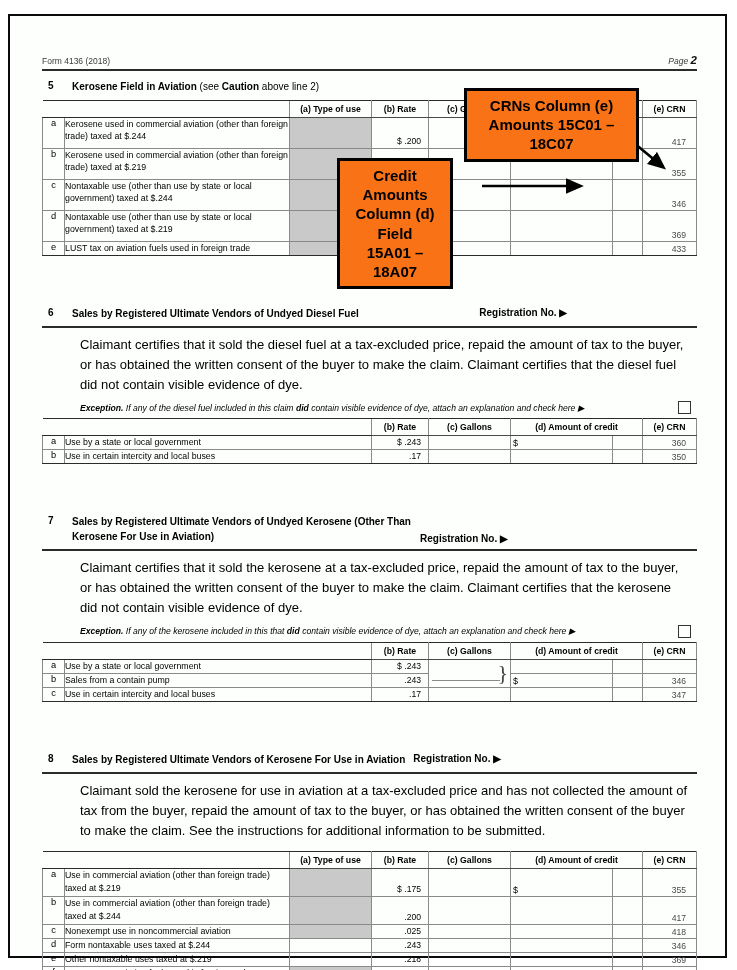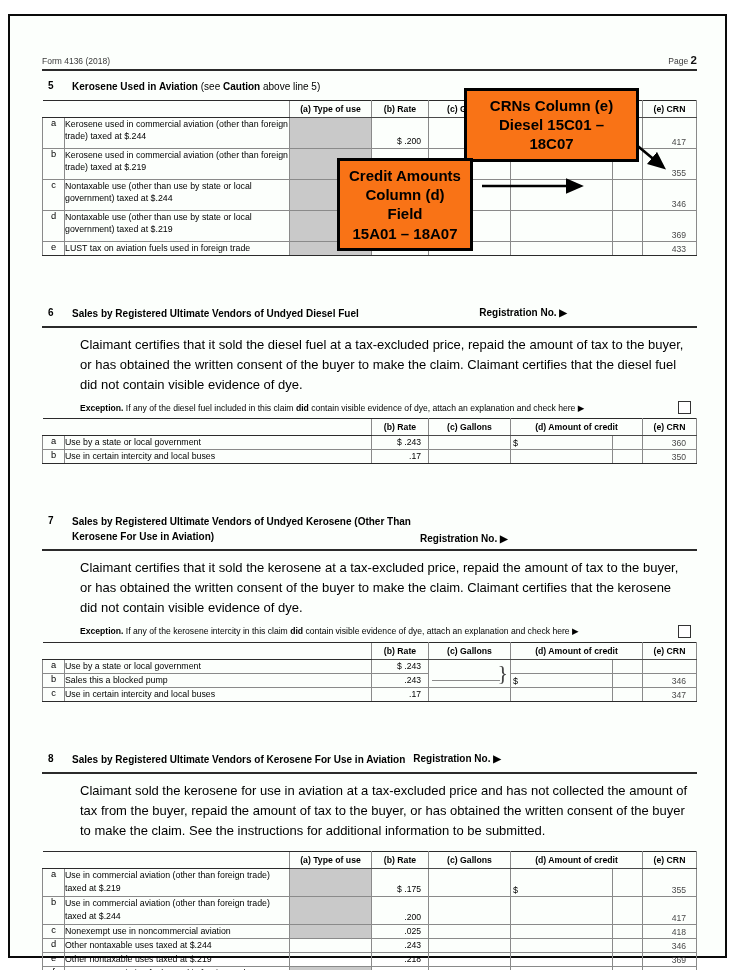--- a/index.html
+++ b/index.html
@@ -35,21 +35,21 @@
 
   
   .top-head {
     display: flex;
     justify-content: space-between;
     align-items: baseline;
     font-size: 8.5px;
     color: #3a3a3a;
     padding-bottom: 3px;
   }
-  .top-head .pg { font-size: 8.5px; }
+  .top-head .pg { font-size: 8.5px; font-style: italic; }
   .top-head .pg b { font-size: 11.5px; color: #111; }
   .rule-heavy {
     border-top: 2.2px solid #2b2b2b;
     margin: 0 0 4px 0;
   }
 
   
   .sec-head {
     display: flex;
     align-items: flex-start;
@@ -92,21 +92,21 @@
     padding: 7px 6px 2px 38px;
     text-align: left;
   }
   .cert p { margin: 0 0 5px 0; }
   .exception-row {
     display: flex;
     align-items: center;
     font-size: 8.6px;
     padding: 0 0 4px 38px;
   }
-  .exception-row .etext { flex: 1 1 auto; }
+  .exception-row .etext { flex: 1 1 auto; font-style: italic; }
   .chkbox {
     width: 11px;
     height: 11px;
     border: 1.2px solid #333;
     flex: 0 0 11px;
     margin-right: 6px;
     background: #fff;
   }
 
   
@@ -243,21 +243,21 @@
     font-family: "Liberation Sans", sans-serif;
   }
   #callout-crns {
     left: 464px;
     top: 88px;
     width: 175px;
   }
   #callout-credit {
     left: 337px;
     top: 158px;
-    width: 136px;
+    width: 116px;
   }
   .anno-svg {
     position: absolute;
     left: 0;
     top: 0;
     width: 737px;
     height: 970px;
     z-index: 35;
     pointer-events: none;
   }
@@ -270,21 +270,21 @@
 
     <div class="top-head">
       <span>Form 4136 (2018)</span>
       <span class="pg"><span>Page</span> <b>2</b></span>
     </div>
     <div class="rule-heavy"></div>
 
     <div class="sec-head sec5head">
       <div class="sec-num">5</div>
       <div class="sec-title">
-        <span>Kerosene Used in Aviation</span><span class="light"> (see </span><span class="capt">Caution</span><span class="light"> above line 5)</span>
+        <span>Kerosene Field in Aviation</span><span class="light"> (see </span><span class="capt">Caution</span><span class="light"> above line 2)</span>
       </div>
     </div>
 
     <table class="form">
       <colgroup>
         <col class="c-letter">
           <col>
           <col class="c-type">
           <col class="c-rate">
           <col class="c-gal">
@@ -458,21 +458,21 @@
     <div class="sec-head">
       <div class="sec-num">7</div>
       <div class="sec-title" style="max-width:340px">Sales by Registered Ultimate Vendors of Undyed Kerosene (Other Than Kerosene For Use in Aviation)</div>
       <div class="reg-no" style="align-self:flex-end;padding-right:130px">Registration No. ▶</div>
     </div>
     <div class="sec-body-rule"></div>
     <div class="cert">
       <p>Claimant certifies that it sold the kerosene at a tax-excluded price, repaid the amount of tax to the buyer, or has obtained the written consent of the buyer to make the claim. Claimant certifies that the kerosene did not contain visible evidence of dye.</p>
     </div>
     <div class="exception-row">
-      <div class="etext"><b>Exception.</b><span> If any of the kerosene intercity in this claim </span><b>did</b><span> contain visible evidence of dye, attach an explanation and check here ▶</span></div>
+      <div class="etext"><b>Exception.</b><span> If any of the kerosene included in this that </span><b>did</b><span> contain visible evidence of dye, attach an explanation and check here ▶</span></div>
       <div class="chkbox"></div>
     </div>
 
     <table class="form">
       <colgroup>
         <col class="c-letter">
           <col>
           <col class="c-rate">
           <col class="c-gal">
           <col class="c-amt">
@@ -500,21 +500,21 @@
         <td class="amt">
               <span class="dollar"></span>
             </td>
         <td class="cents"></td>
         <td class="crn">
               <span class="cv"></span>
             </td>
       </tr>
       <tr>
         <td class="letter">b</td>
-        <td class="desc" style="height:13px">Sales this a blocked pump</td>
+        <td class="desc" style="height:13px">Sales from a contain pump</td>
         <td class="rate">
               <span class="rv">.243</span>
             </td>
         <td class="gallons" style="position:relative;border-top:none">
           <span class="brace-line"></span>
         </td>
         <td class="amt">
               <span class="dollar">$</span>
             </td>
         <td class="cents"></td>
@@ -616,21 +616,21 @@
         <td class="amt">
               <span class="dollar"></span>
             </td>
         <td class="cents"></td>
         <td class="crn">
               <span class="cv">418</span>
             </td>
       </tr>
       <tr>
         <td class="letter">d</td>
-        <td class="desc" style="height:13px">Other nontaxable uses taxed at $.244</td>
+        <td class="desc" style="height:13px">Form nontaxable uses taxed at $.244</td>
         <td></td>
         <td class="rate">
               <span class="rv">.243</span>
             </td>
         <td class="gallons"></td>
         <td class="amt">
               <span class="dollar"></span>
             </td>
         <td class="cents"></td>
         <td class="crn">
@@ -684,21 +684,21 @@
     <marker id="arrowhead" markerWidth="7" markerHeight="7" refX="5.5" refY="3" orient="auto">
       <polygon points="0,0 7,3 0,6" fill="#000"></polygon>
     </marker>
   </defs>
   <line x1="622" y1="133" x2="663" y2="167" stroke="#000" stroke-width="2.6" marker-end="url(#arrowhead)"></line>
   <line x1="482" y1="186" x2="580" y2="186" stroke="#000" stroke-width="2.6" marker-end="url(#arrowhead)"></line>
 </svg>
 
 <div class="callout" id="callout-crns">
   <div>CRNs Column (e)</div>
-  <div>Diesel 15C01 – 18C07</div>
+  <div>Amounts 15C01 – 18C07</div>
 </div>
 
 <div class="callout" id="callout-credit">
   <div>Credit Amounts</div>
   <div>Column (d)</div>
   <div>Field</div>
   <div>15A01 – 18A07</div>
 </div>
 
 </body></html>

